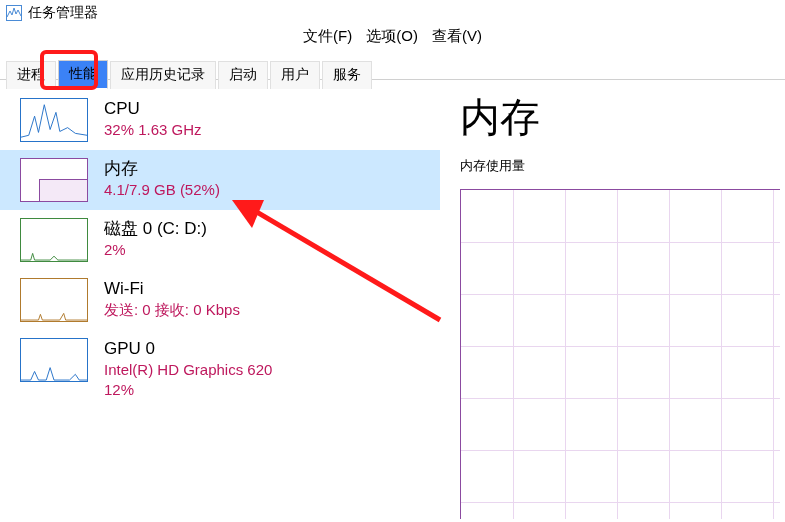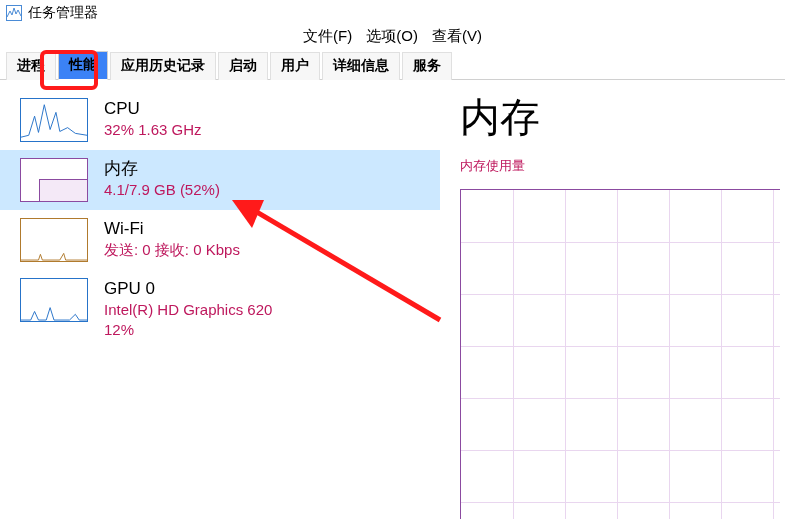--- a/index.html
+++ b/index.html
@@ -50,22 +50,21 @@
     height: 30px;
     gap: 2px;
   }
   .tabstrip .tab {
     padding: 4px 10px 5px 10px;
     font-size: 14px;
     background: #f7f7f7;
     border: 1px solid #e0e0e0;
     border-bottom: none;
     position: relative;
-    top: 1px;
-    font-weight: bold;
+    top: 10px;
   }
   .tabstrip .tab.active {
     background: #3b82f6;
     border: 1px solid #d0d0d0;
     border-bottom: 1px solid #fff;
   }
 
   
   .red-box {
     position: absolute;
@@ -130,21 +129,21 @@
     padding: 10px 0 0 20px;
     position: relative;
   }
   .detail-title {
     font-size: 40px;
     font-weight: 400;
     margin: 0 0 12px 0;
   }
   .detail-sub {
     font-size: 13px;
-    color: #be185d;
+    color: #000000;
     margin-bottom: 14px;
   }
   .chart-area {
     width: 320px;
     height: 330px;
     border: 1px solid #8b4aa0;
     border-right: none;
     border-bottom: none;
     position: relative;
     background: #fff;
@@ -181,21 +180,20 @@
   <span class="menu-item">选项(O)</span>
   <span class="menu-item">查看(V)</span>
 </div>
 
 <div class="tabstrip">
   <div class="tab">进程</div>
   <div class="tab active">性能</div>
   <div class="tab">应用历史记录</div>
   <div class="tab">启动</div>
   <div class="tab">用户</div>
-  <div class="tab">详细信息</div>
   <div class="tab">服务</div>
 </div>
 
 <div class="red-box" style="left:40px; top:50px; width:58px; height:40px;"></div>
 
 <div class="content">
 
   <div class="sidebar">
 
     <div class="side-item">
@@ -211,20 +209,31 @@
     </div>
 
     <div class="side-item selected">
       <div class="thumb memory"></div>
       <div class="labels">
         <div class="name">内存</div>
         <div class="detail">4.1/7.9 GB (52%)</div>
       </div>
     </div>
 
+    <div class="side-item">
+      <div class="thumb disk">
+        <svg viewBox="0 0 68 44" preserveAspectRatio="none">
+          <polyline points="0,43 10,43 12,36 14,43 30,43 34,39 38,43 60,43 68,43" fill="none" stroke="#3f8a3f" stroke-width="1"></polyline>
+        </svg>
+      </div>
+      <div class="labels">
+        <div class="name">磁盘 0 (C: D:)</div>
+        <div class="detail">2%</div>
+      </div>
+    </div>
 
     <div class="side-item">
       <div class="thumb wifi">
         <svg viewBox="0 0 68 44" preserveAspectRatio="none">
           <polyline points="0,43 18,43 20,37 22,43 40,43 44,36 46,43 68,43" fill="none" stroke="#b07a2d" stroke-width="1"></polyline>
         </svg>
       </div>
       <div class="labels">
         <div class="name">Wi-Fi</div>
         <div class="detail">发送: 0 接收: 0 Kbps</div>

